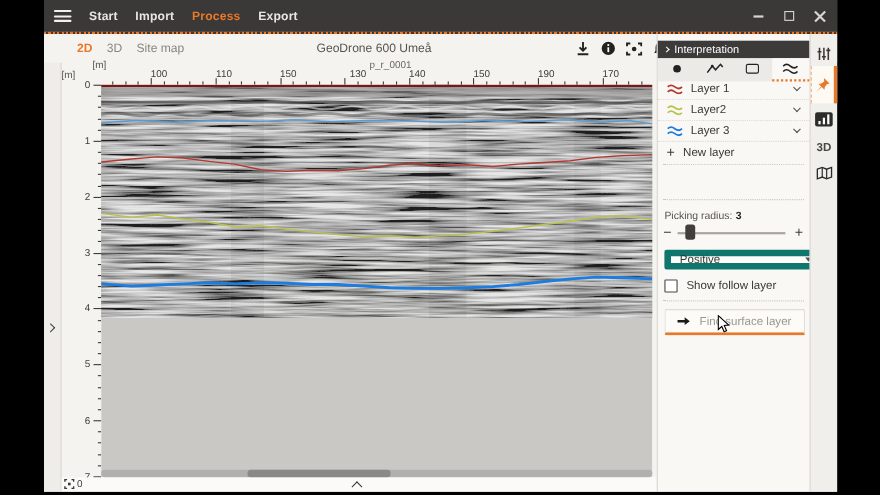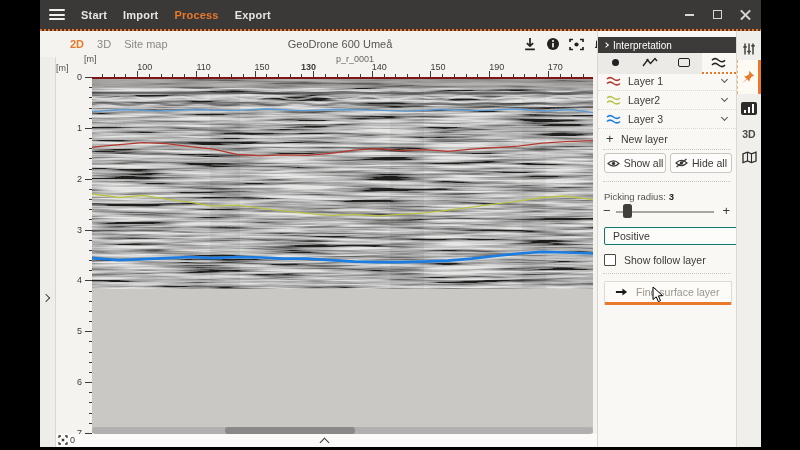--- a/index.html
+++ b/index.html
@@ -77,21 +77,21 @@
   #btnRow { position:absolute; left:6px; top:122px; width:128px; display:flex; gap:4px; }
   .panel-btn { flex:1; height:20px; background:#fdfcfa; border:1px solid #c9c6c1; border-radius:3px;
                display:flex; align-items:center; justify-content:center; gap:4px; font-size:10.5px; color:#3a3835; cursor:pointer; }
   #pickLabel { position:absolute; left:6px; top:160px; font-size:9.5px; color:#55524e; }
   #pickLabel b { color:#222; margin-left:3px; }
   #slider { position:absolute; left:0; top:172px; width:100%; height:16px; }
   .slide-minus,.slide-plus { position:absolute; top:0px; font-size:13px; color:#3a3835; cursor:pointer; }
   .slide-minus { left:5px; } .slide-plus { right:6px; }
   #sliderTrack { position:absolute; left:18px; right:22px; top:8px; height:2px; background:#a9a6a1; }
   #sliderHandle { position:absolute; left:25px; top:1px; width:9px; height:14px; background:#413f3c; border-radius:2.5px; cursor:grab; }
-  #dropdown { position:absolute; left:6px; top:196px; width:148px; height:18px; background:#fdfcfa; border:1px solid #0f766e; border-radius:2px;
+  #dropdown { position:absolute; left:6px; top:196px; width:148px; height:18px; background:#fdfcfa; border:6px solid #0f766e; border-radius:2px;
               display:flex; align-items:center; padding:0 8px; cursor:pointer; }
   #dropdown .val { font-size:10.5px; color:#3a3835; flex:1; }
   .caret-down { width:0; height:0; border-left:3.5px solid transparent; border-right:3.5px solid transparent; border-top:4.5px solid #55524e; }
   #checkRow { position:absolute; left:6px; top:222px; height:14px; display:flex; align-items:center; gap:8px; cursor:pointer; }
   #checkbox { width:12px; height:12px; border:1.6px solid #4a4845; background:#fff; border-radius:1px; }
   #checkRow .lbl { font-size:10.5px; color:#3a3835; }
   #findBtn { position:absolute; left:6px; top:250px; width:128px; height:24px; background:#fcfbf8;
              border:1px solid #ddd9d3; border-bottom:3px solid #e8782a; border-radius:2px;
              display:flex; align-items:center; gap:8px; padding-left:10px; cursor:pointer; }
   #findBtn .lbl { font-size:10.5px; color:#9b968e; }
@@ -178,21 +178,21 @@
     <span class="axis-unit" style="left:16px; top:32px;">[m]</span>
     <span class="axis-unit" style="left:44px; top:23px;">[m]</span>
     <span id="profileLabel">p_r_0001</span>
     <div id="axes">
         <div class="xlabel" style="left: 82.1721px;">100</div>
         <div class="tick" style="left: 97.1721px; top: 40px; width: 1px; height: 6px;"></div>
         <div class="xlabel" style="left: 140.837px;">110</div>
         <div class="tick" style="left: 155.837px; top: 40px; width: 1px; height: 6px;"></div>
         <div class="xlabel" style="left: 199.502px;">150</div>
         <div class="tick" style="left: 214.502px; top: 40px; width: 1px; height: 6px;"></div>
-        <div class="xlabel" style="left: 246px; font-weight: bold;">130</div>
+        <div class="xlabel" style="left: 263px;">130</div>
         <div class="tick" style="left: 273.167px; top: 40px; width: 1px; height: 6px;"></div>
         <div class="xlabel" style="left: 316.833px;">140</div>
         <div class="tick" style="left: 331.833px; top: 40px; width: 1px; height: 6px;"></div>
         <div class="xlabel" style="left: 375.498px;">150</div>
         <div class="tick" style="left: 390.498px; top: 40px; width: 1px; height: 6px;"></div>
         <div class="xlabel" style="left: 434.163px;">190</div>
         <div class="tick" style="left: 449.163px; top: 40px; width: 1px; height: 6px;"></div>
         <div class="xlabel" style="left: 492.828px;">170</div>
         <div class="tick" style="left: 507.828px; top: 40px; width: 1px; height: 6px;"></div>
         <div class="tick" style="left: 61.9731px; top: 43px; width: 1px; height: 3px;"></div>
@@ -377,37 +377,20 @@
       </div>
     </div>
 
     <div id="newLayer">
       <span class="plus-glyph">+</span>
       <span class="lbl">New layer</span>
     </div>
 
     <div class="dotsep" style="top:118px;"></div>
 
-    <div id="btnRow">
-      <div class="panel-btn">
-        <svg width="13" height="9" viewBox="0 0 13 9">
-            <path d="M1 4.5 Q6.5 -0.8 12 4.5 Q6.5 9.8 1 4.5 Z" stroke="#3a3835" stroke-width="1.1" fill="none"></path>
-            <circle cx="6.5" cy="4.5" r="1.7" fill="#3a3835"></circle>
-          </svg>
-        <span>Show all</span>
-      </div>
-      <div class="panel-btn">
-        <svg width="13" height="10" viewBox="0 0 13 10">
-            <path d="M1 5 Q6.5 -0.3 12 5 Q6.5 10.3 1 5 Z" stroke="#3a3835" stroke-width="1.1" fill="none"></path>
-            <circle cx="6.5" cy="5" r="1.7" fill="#3a3835"></circle>
-            <line x1="1.5" y1="9" x2="11.5" y2="1" stroke="#3a3835" stroke-width="1.2"></line>
-          </svg>
-        <span>Hide all</span>
-      </div>
-    </div>
 
     <div class="dotsep" style="top:150px;"></div>
 
     <div id="pickLabel">
       <span>Picking radius:</span><b>3</b>
     </div>
     <div id="slider">
       <span class="slide-minus">−</span>
       <div id="sliderTrack"></div>
       <div id="sliderHandle"></div>

